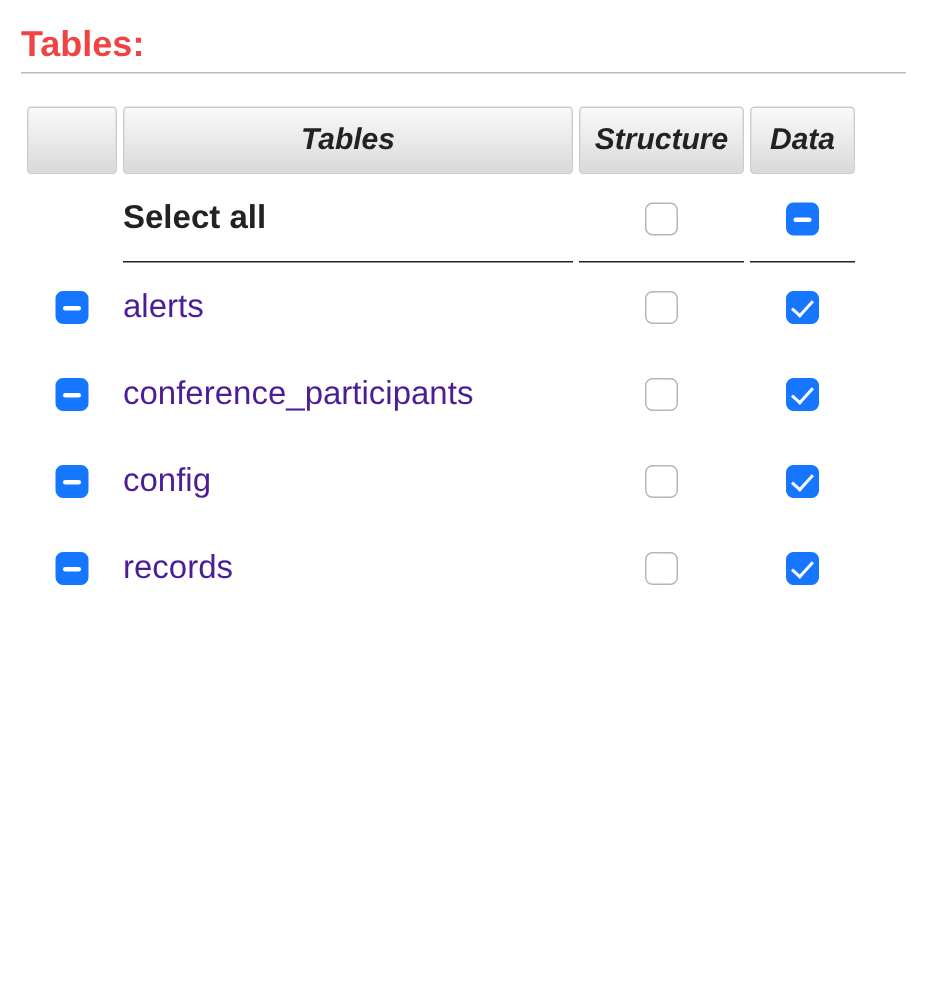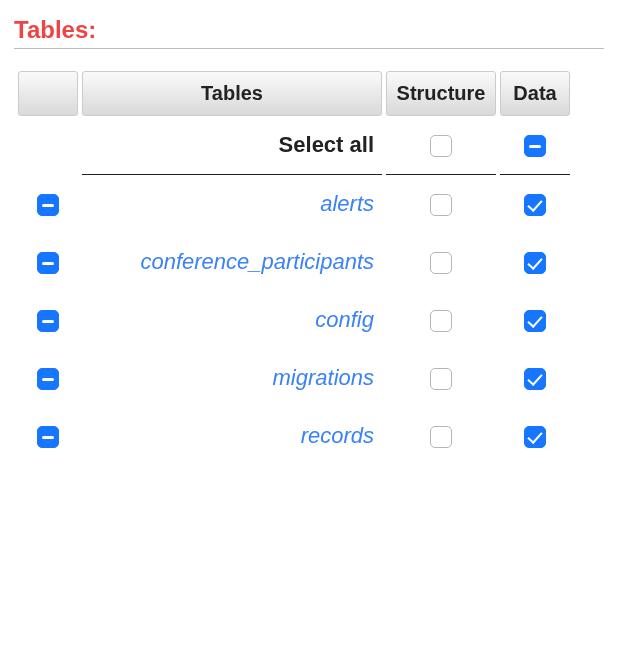--- a/index.html
+++ b/index.html
@@ -38,48 +38,48 @@
 
   thead th {
     font-size: 20px;
     font-weight: 700;
     text-align: center;
     padding: 10px 8px;
     background: linear-gradient(#fafafa, #d9d9d9);
     border: 1px solid #ccc;
     border-radius: 3px;
     color: #222;
+    font-style: italic;
   }
   thead th.nohdr {
     background: linear-gradient(#fafafa, #d9d9d9);
   }
 
   tbody td {
     padding: 16px 8px;
     font-size: 22px;
     vertical-align: middle;
   }
   td.center { text-align: center; }
-  td.namecell { text-align: right; padding-left: 0; }
+  td.namecell { text-align: left; padding-left: 0; }
 
   
   tr.selectall td.namecell {
     font-weight: 700;
     color: #222;
   }
   tr.selectall-border td {
     padding: 0;
   }
   tr.selectall-border td.line {
     border-bottom: 1px solid #222;
   }
 
   tbody tr.datarow td.namecell {
-    color: #3b82f6;
-    font-style: italic;
+    color: #4c1d95;
   }
 
   
   .cb {
     display: inline-block;
     width: 22px;
     height: 22px;
     border-radius: 5px;
     vertical-align: middle;
     position: relative;
@@ -173,26 +173,20 @@
           <td class="center"><span class="cb cb-checked"></span></td>
         </tr>
         <tr class="datarow">
           <td class="center"><span class="cb cb-mixed"></span></td>
           <td class="namecell">config</td>
           <td class="center"><span class="cb cb-unchecked"></span></td>
           <td class="center"><span class="cb cb-checked"></span></td>
         </tr>
         <tr class="datarow">
           <td class="center"><span class="cb cb-mixed"></span></td>
-          <td class="namecell">migrations</td>
-          <td class="center"><span class="cb cb-unchecked"></span></td>
-          <td class="center"><span class="cb cb-checked"></span></td>
-        </tr>
-        <tr class="datarow">
-          <td class="center"><span class="cb cb-mixed"></span></td>
           <td class="namecell">records</td>
           <td class="center"><span class="cb cb-unchecked"></span></td>
           <td class="center"><span class="cb cb-checked"></span></td>
         </tr>
       </tbody>
   </table>
 
 </div>
 
 </body></html>

